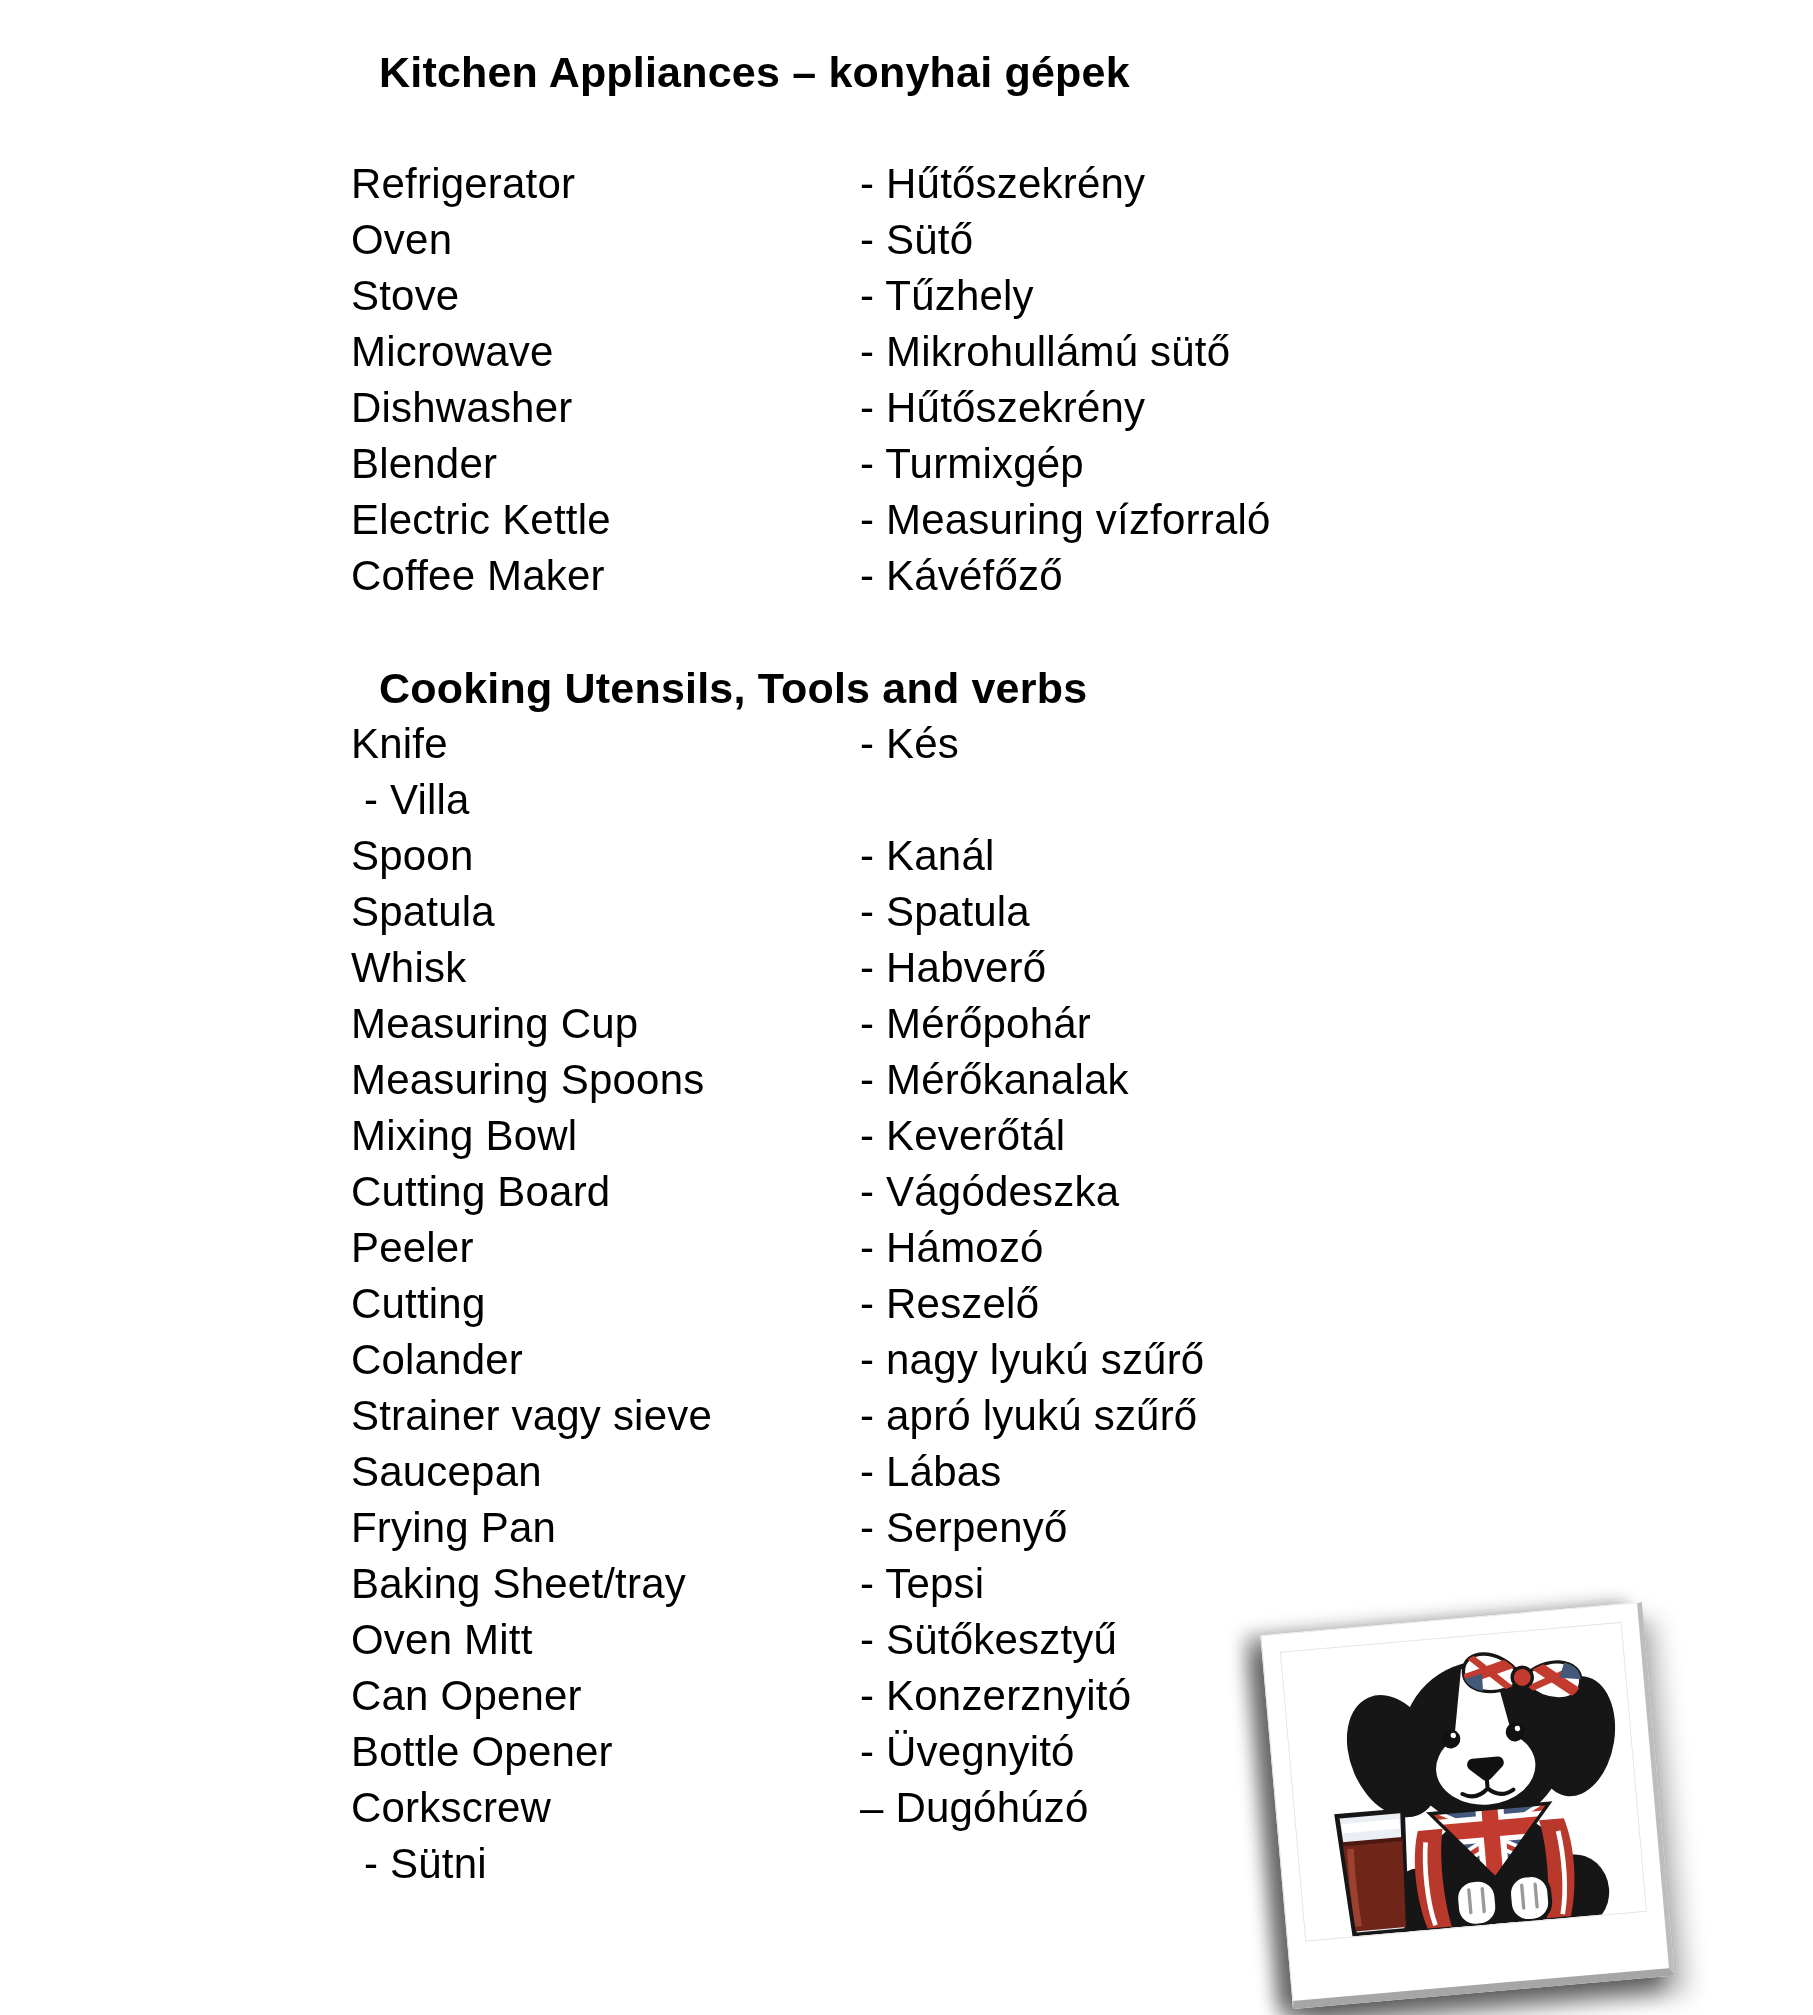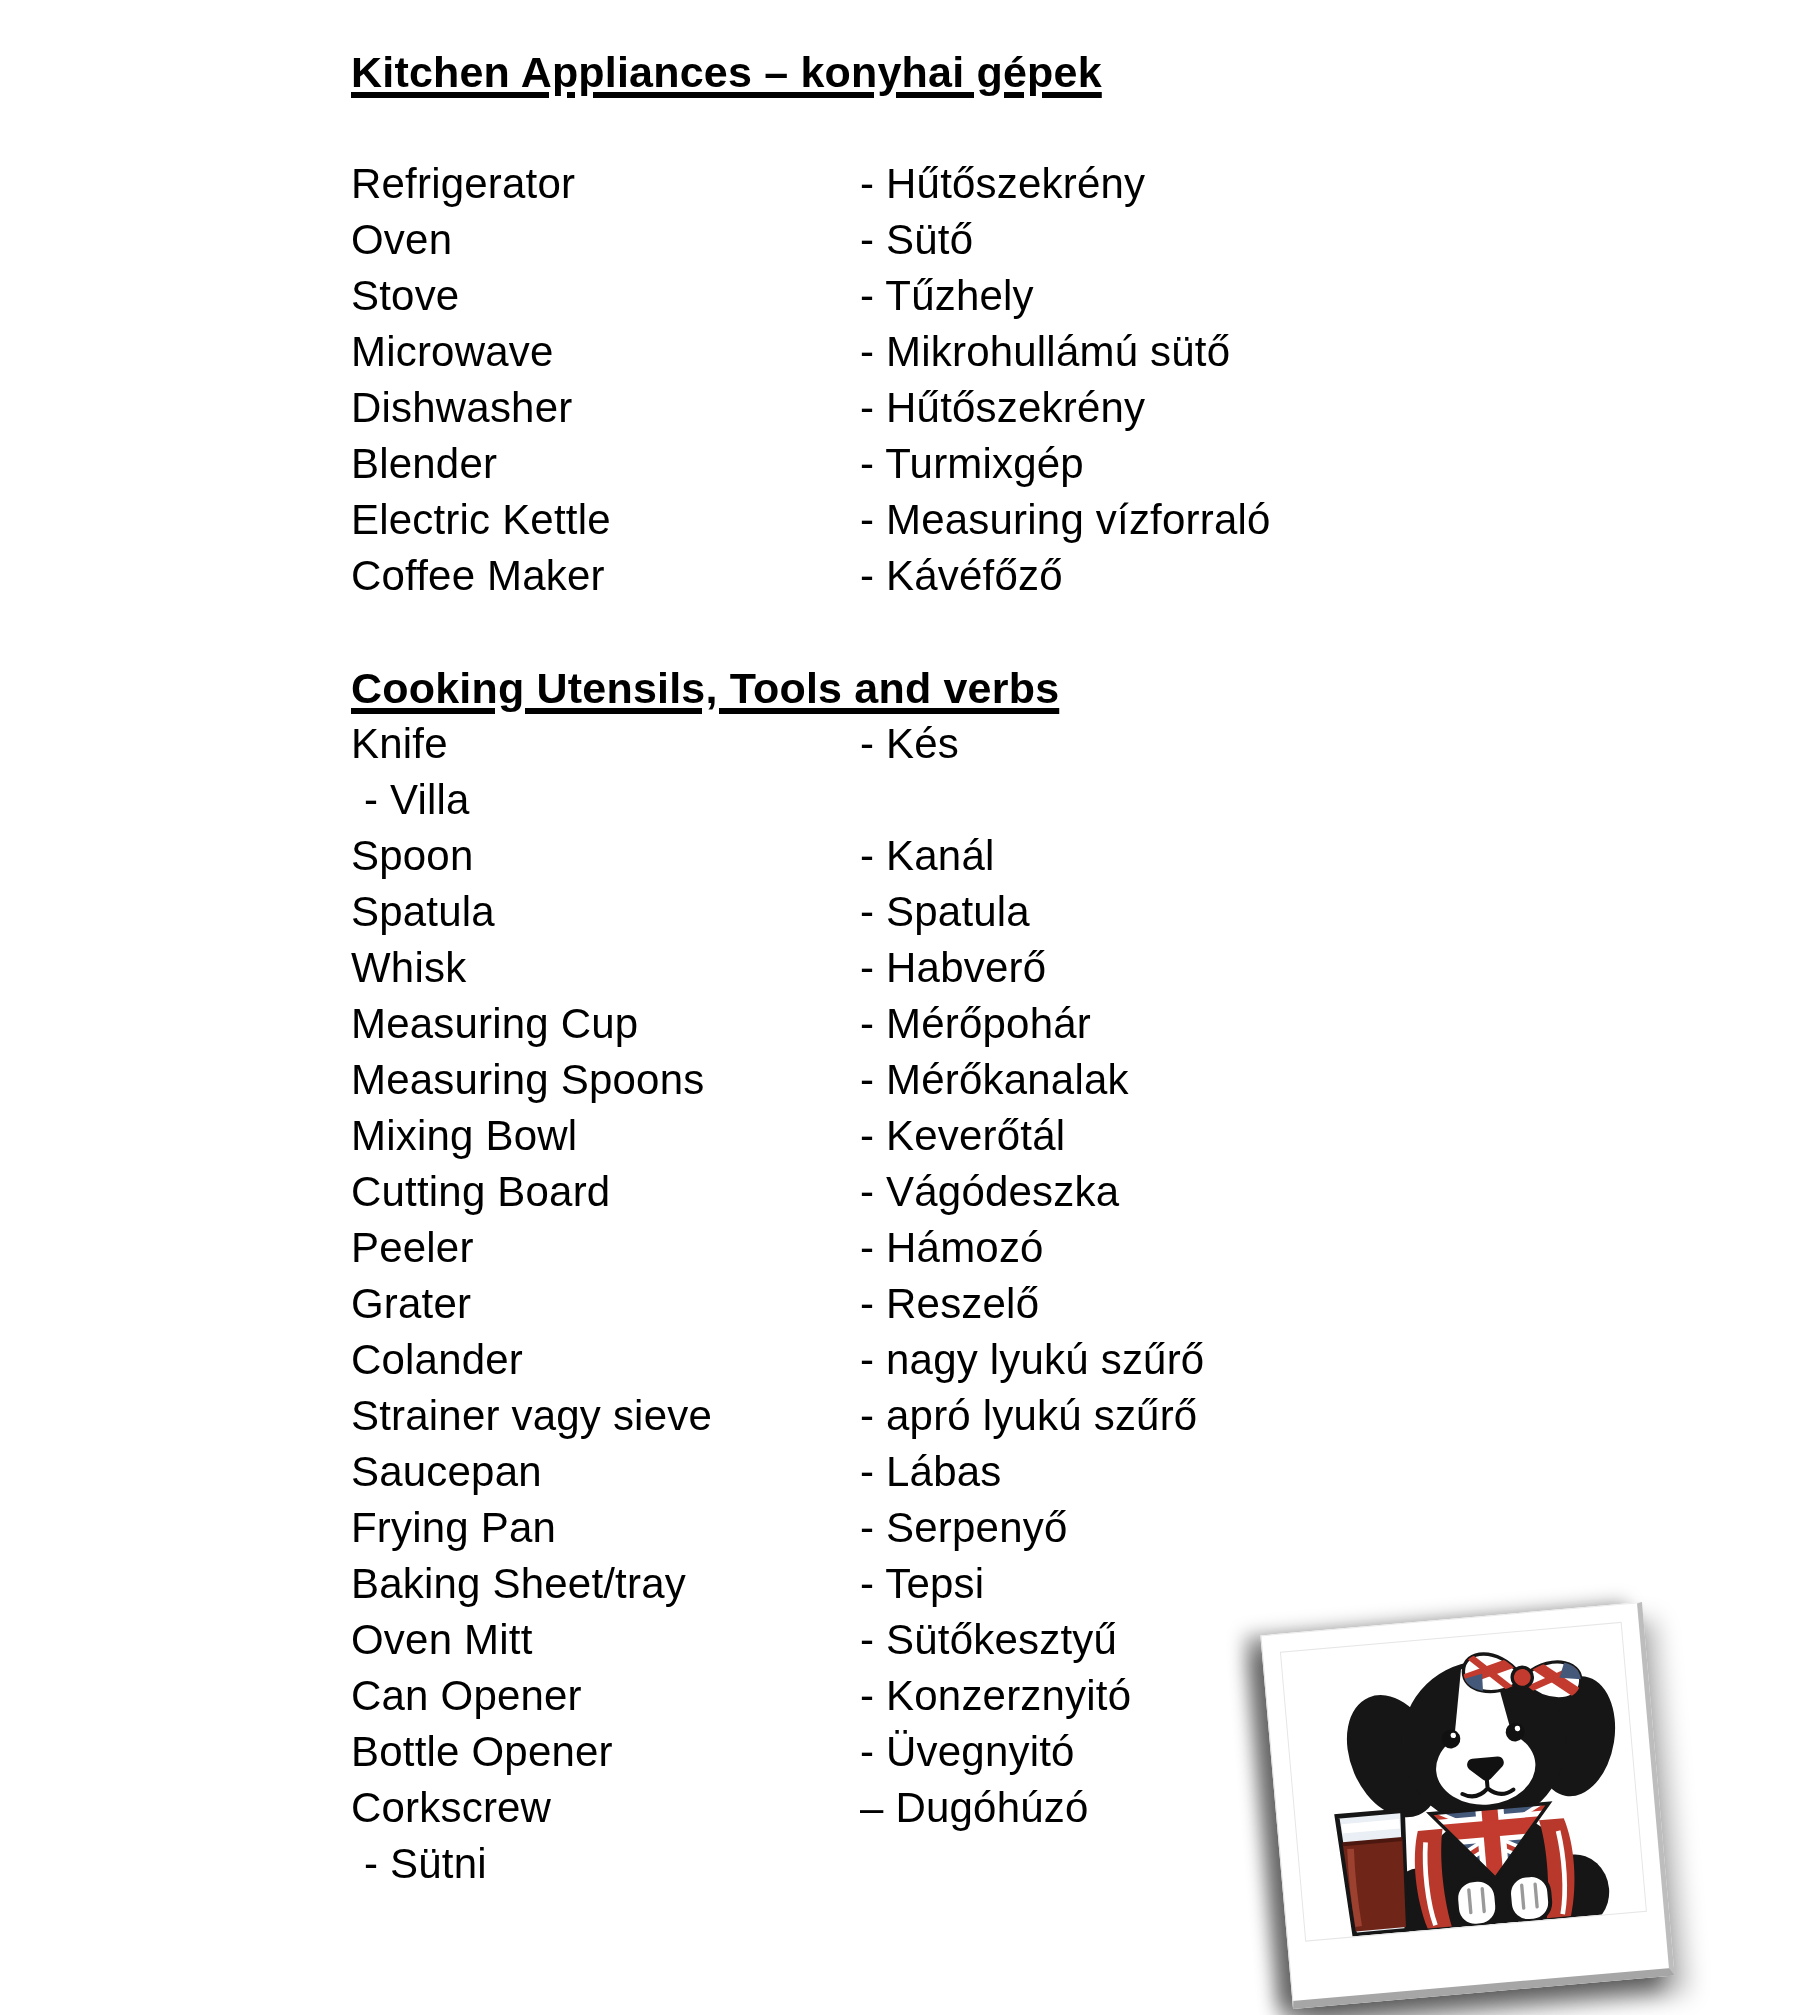--- a/index.html
+++ b/index.html
@@ -18,23 +18,23 @@
     line-height:56px;
     letter-spacing:0.2px;
   }
   .heading{
     margin:0;
     font-size:43px;
     line-height:56px;
     font-weight:700;
   }
   .heading .u{
-    text-decoration:underline;
     text-decoration-thickness:5.6px;
     text-underline-offset:4.8px;
+    margin-left:28px;
   }
   .spacer{height:56px;}
   .row{display:flex;align-items:center;}
   .term{flex:0 0 496px;white-space:nowrap;}
   .trans{flex:1 1 auto;white-space:nowrap;margin-left:13px;}
 
   
   .photo-frame{
     position:absolute;
     left:1276px;top:1618px;
@@ -166,21 +166,21 @@
           <span class="term">Cutting Board</span>
           <span class="trans">- Vágódeszka</span>
         </div>
 
         <div class="row">
           <span class="term">Peeler</span>
           <span class="trans">- Hámozó</span>
         </div>
 
         <div class="row">
-          <span class="term">Grater</span>
+          <span class="term">Cutting</span>
           <span class="trans">- Reszelő</span>
         </div>
 
         <div class="row">
           <span class="term">Colander</span>
           <span class="trans">- nagy lyukú szűrő</span>
         </div>
 
         <div class="row">
           <span class="term">Strainer vagy sieve</span>

